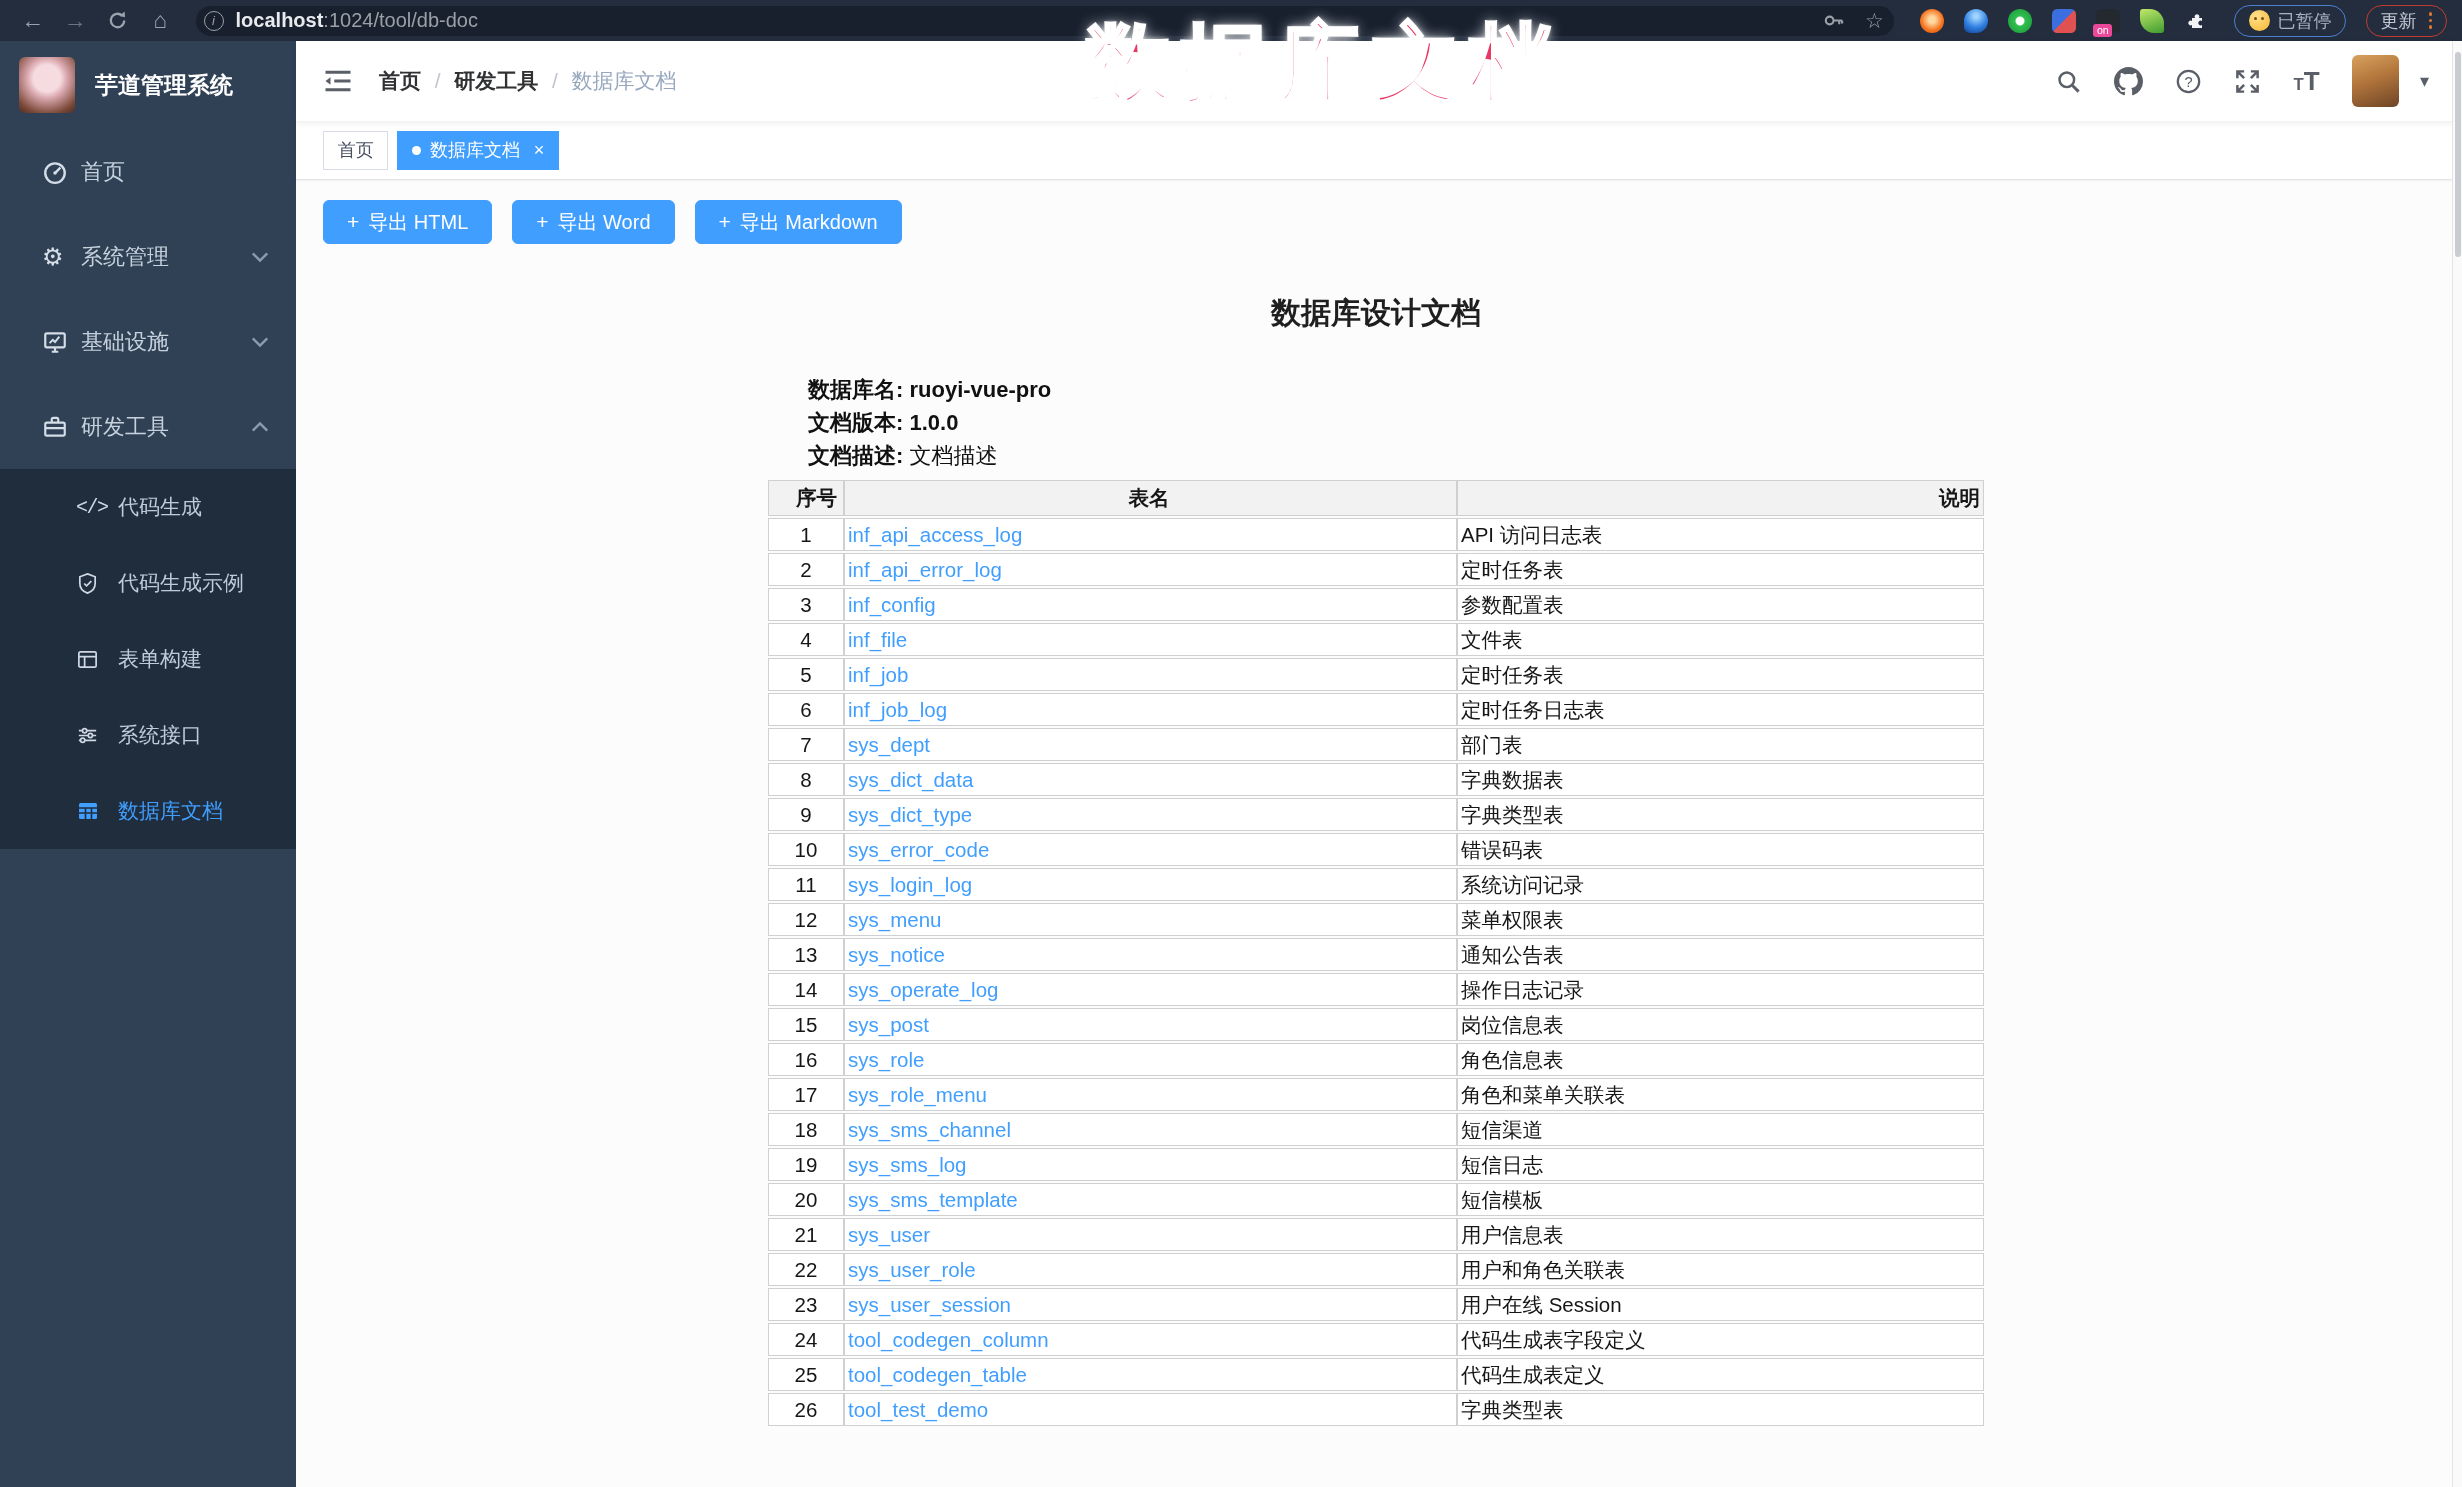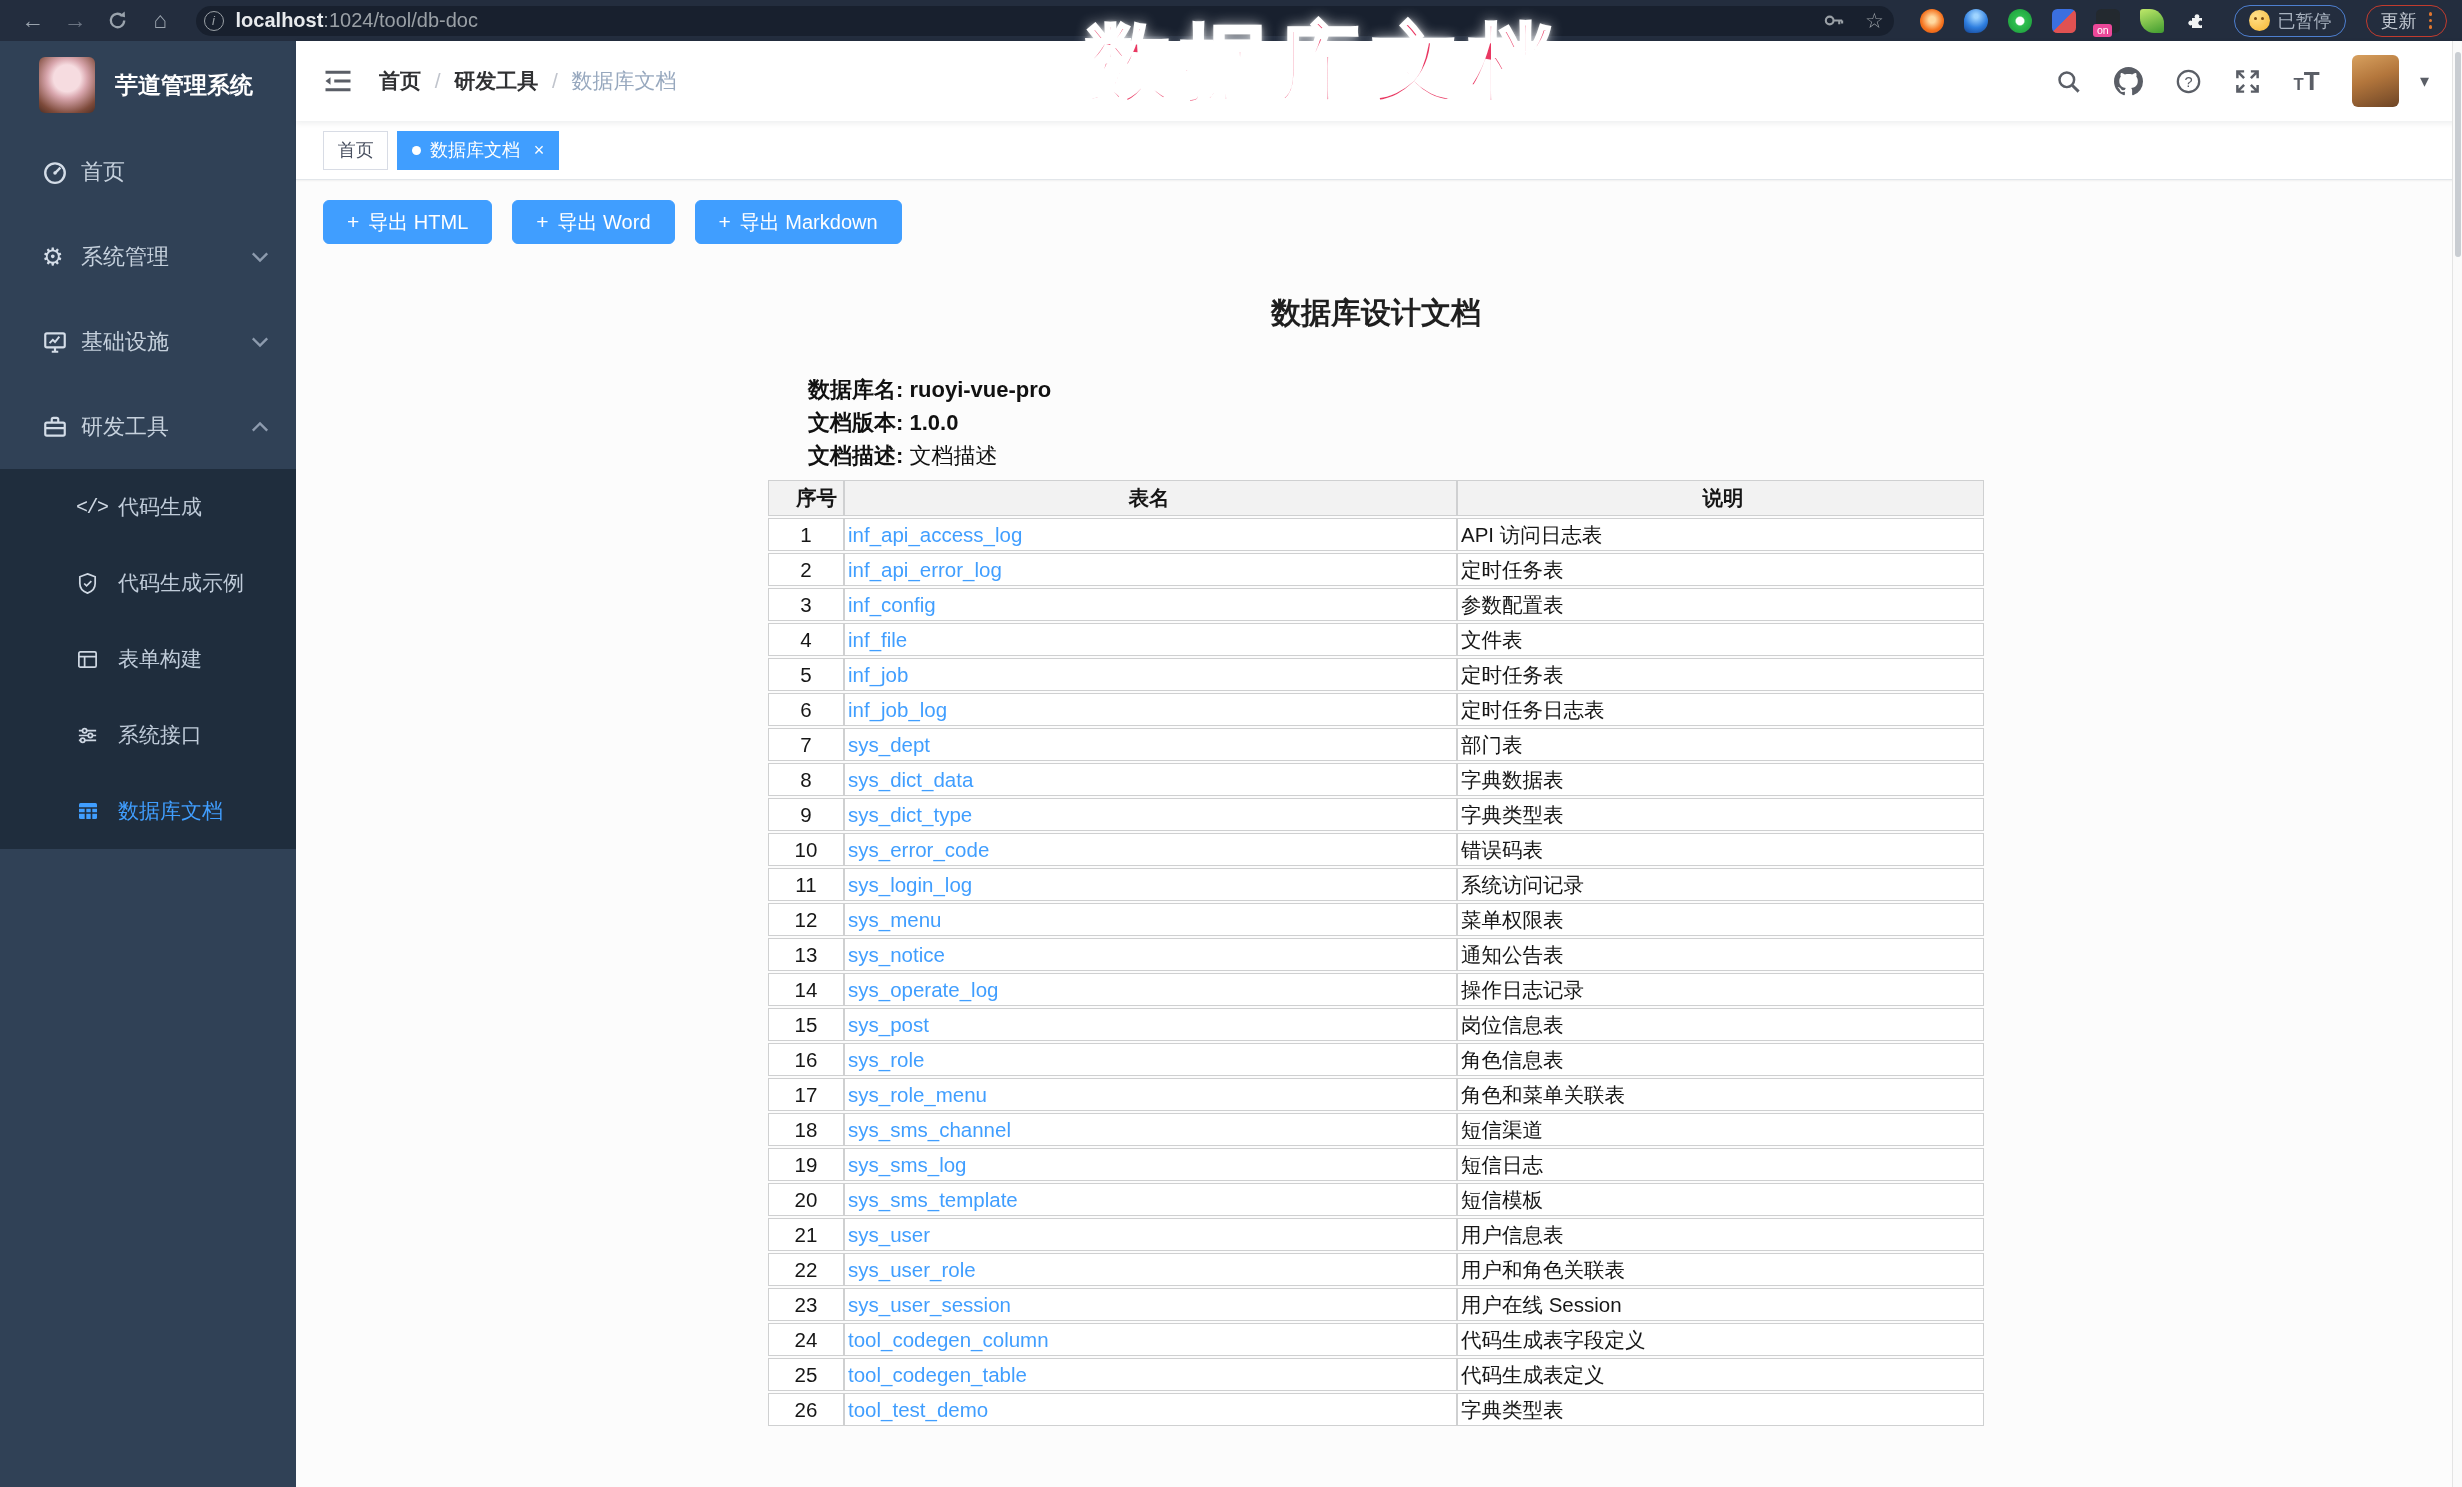--- a/index.html
+++ b/index.html
@@ -34,21 +34,21 @@
   .smiley:before, .smiley:after { content:""; position:absolute; top:6.8px; width:3px; height:3px; border-radius:50%; background:#7a4b12; }
   .smiley:before { left:5.3px; } .smiley:after { right:5.3px; }
   .kebab { display:flex; flex-direction:column; gap:3px; }
   .kebab i { width:3.8px; height:3.8px; border-radius:50%; background:#e0762f; display:block; }
 
   
   .shell { display:flex; height:1447px; }
 
   
   .sidebar { width:296px; background:#304156; color:#bfcbd9; display:flex; flex-direction:column; flex:0 0 auto; }
-  .logo-row { height:88px; display:flex; align-items:center; padding-left:39px; }
+  .logo-row { height:88px; display:flex; align-items:center; padding-left:19px; }
   .logo-img { width:56px; height:56px; border-radius:6px;
               background:radial-gradient(circle at 50% 38%,#f6dce0 0 30%,#d9a7ae 45%,#7d4a3a 80%,#4c2e24); }
   .logo-title { margin-left:20px; font-size:23px; font-weight:bold; color:#ffffff; }
   .menu-item { height:85px; display:flex; align-items:center; padding:0 26px 0 42px; font-size:22px; color:#c6d1dd; cursor:pointer; }
   .menu-item .mi-icon { width:39px; display:flex; align-items:center; font-size:24px; color:#d4dde8; }
   .menu-item .mi-label { flex:1; }
   .chev { width:20px; height:12px; flex:0 0 auto; }
   .submenu { background:#1f2d3d; }
   .sub-item { height:76px; display:flex; align-items:center; padding-left:76px; font-size:21px; color:#bfcbd9; cursor:pointer; }
   .sub-item .mi-icon { width:42px; display:flex; align-items:center; font-size:20px; color:#cfd8e3; }
@@ -356,21 +356,21 @@
           <p><span class="lbl">数据库名:</span> <span class="b">ruoyi-vue-pro</span></p>
           <p><span class="lbl">文档版本:</span> <span class="b">1.0.0</span></p>
           <p><span class="lbl">文档描述:</span> <span>文档描述</span></p>
         </div>
 
         <table class="dbt">
           <thead>
             <tr>
               <th class="col-no">序号</th>
               <th class="col-name" style="text-align:center; padding-left:0;">表名</th>
-              <th class="col-desc" style="text-align:center; padding-left:8px;">说明</th>
+              <th class="col-desc" style="text-align:right; padding-left:8px;">说明</th>
             </tr>
           </thead>
           <tbody>
               <tr>
                 <td class="col-no">1</td>
                 <td class="col-name"><a>inf_api_access_log</a></td>
                 <td class="col-desc">API 访问日志表</td>
               </tr>
               <tr>
                 <td class="col-no">2</td>

